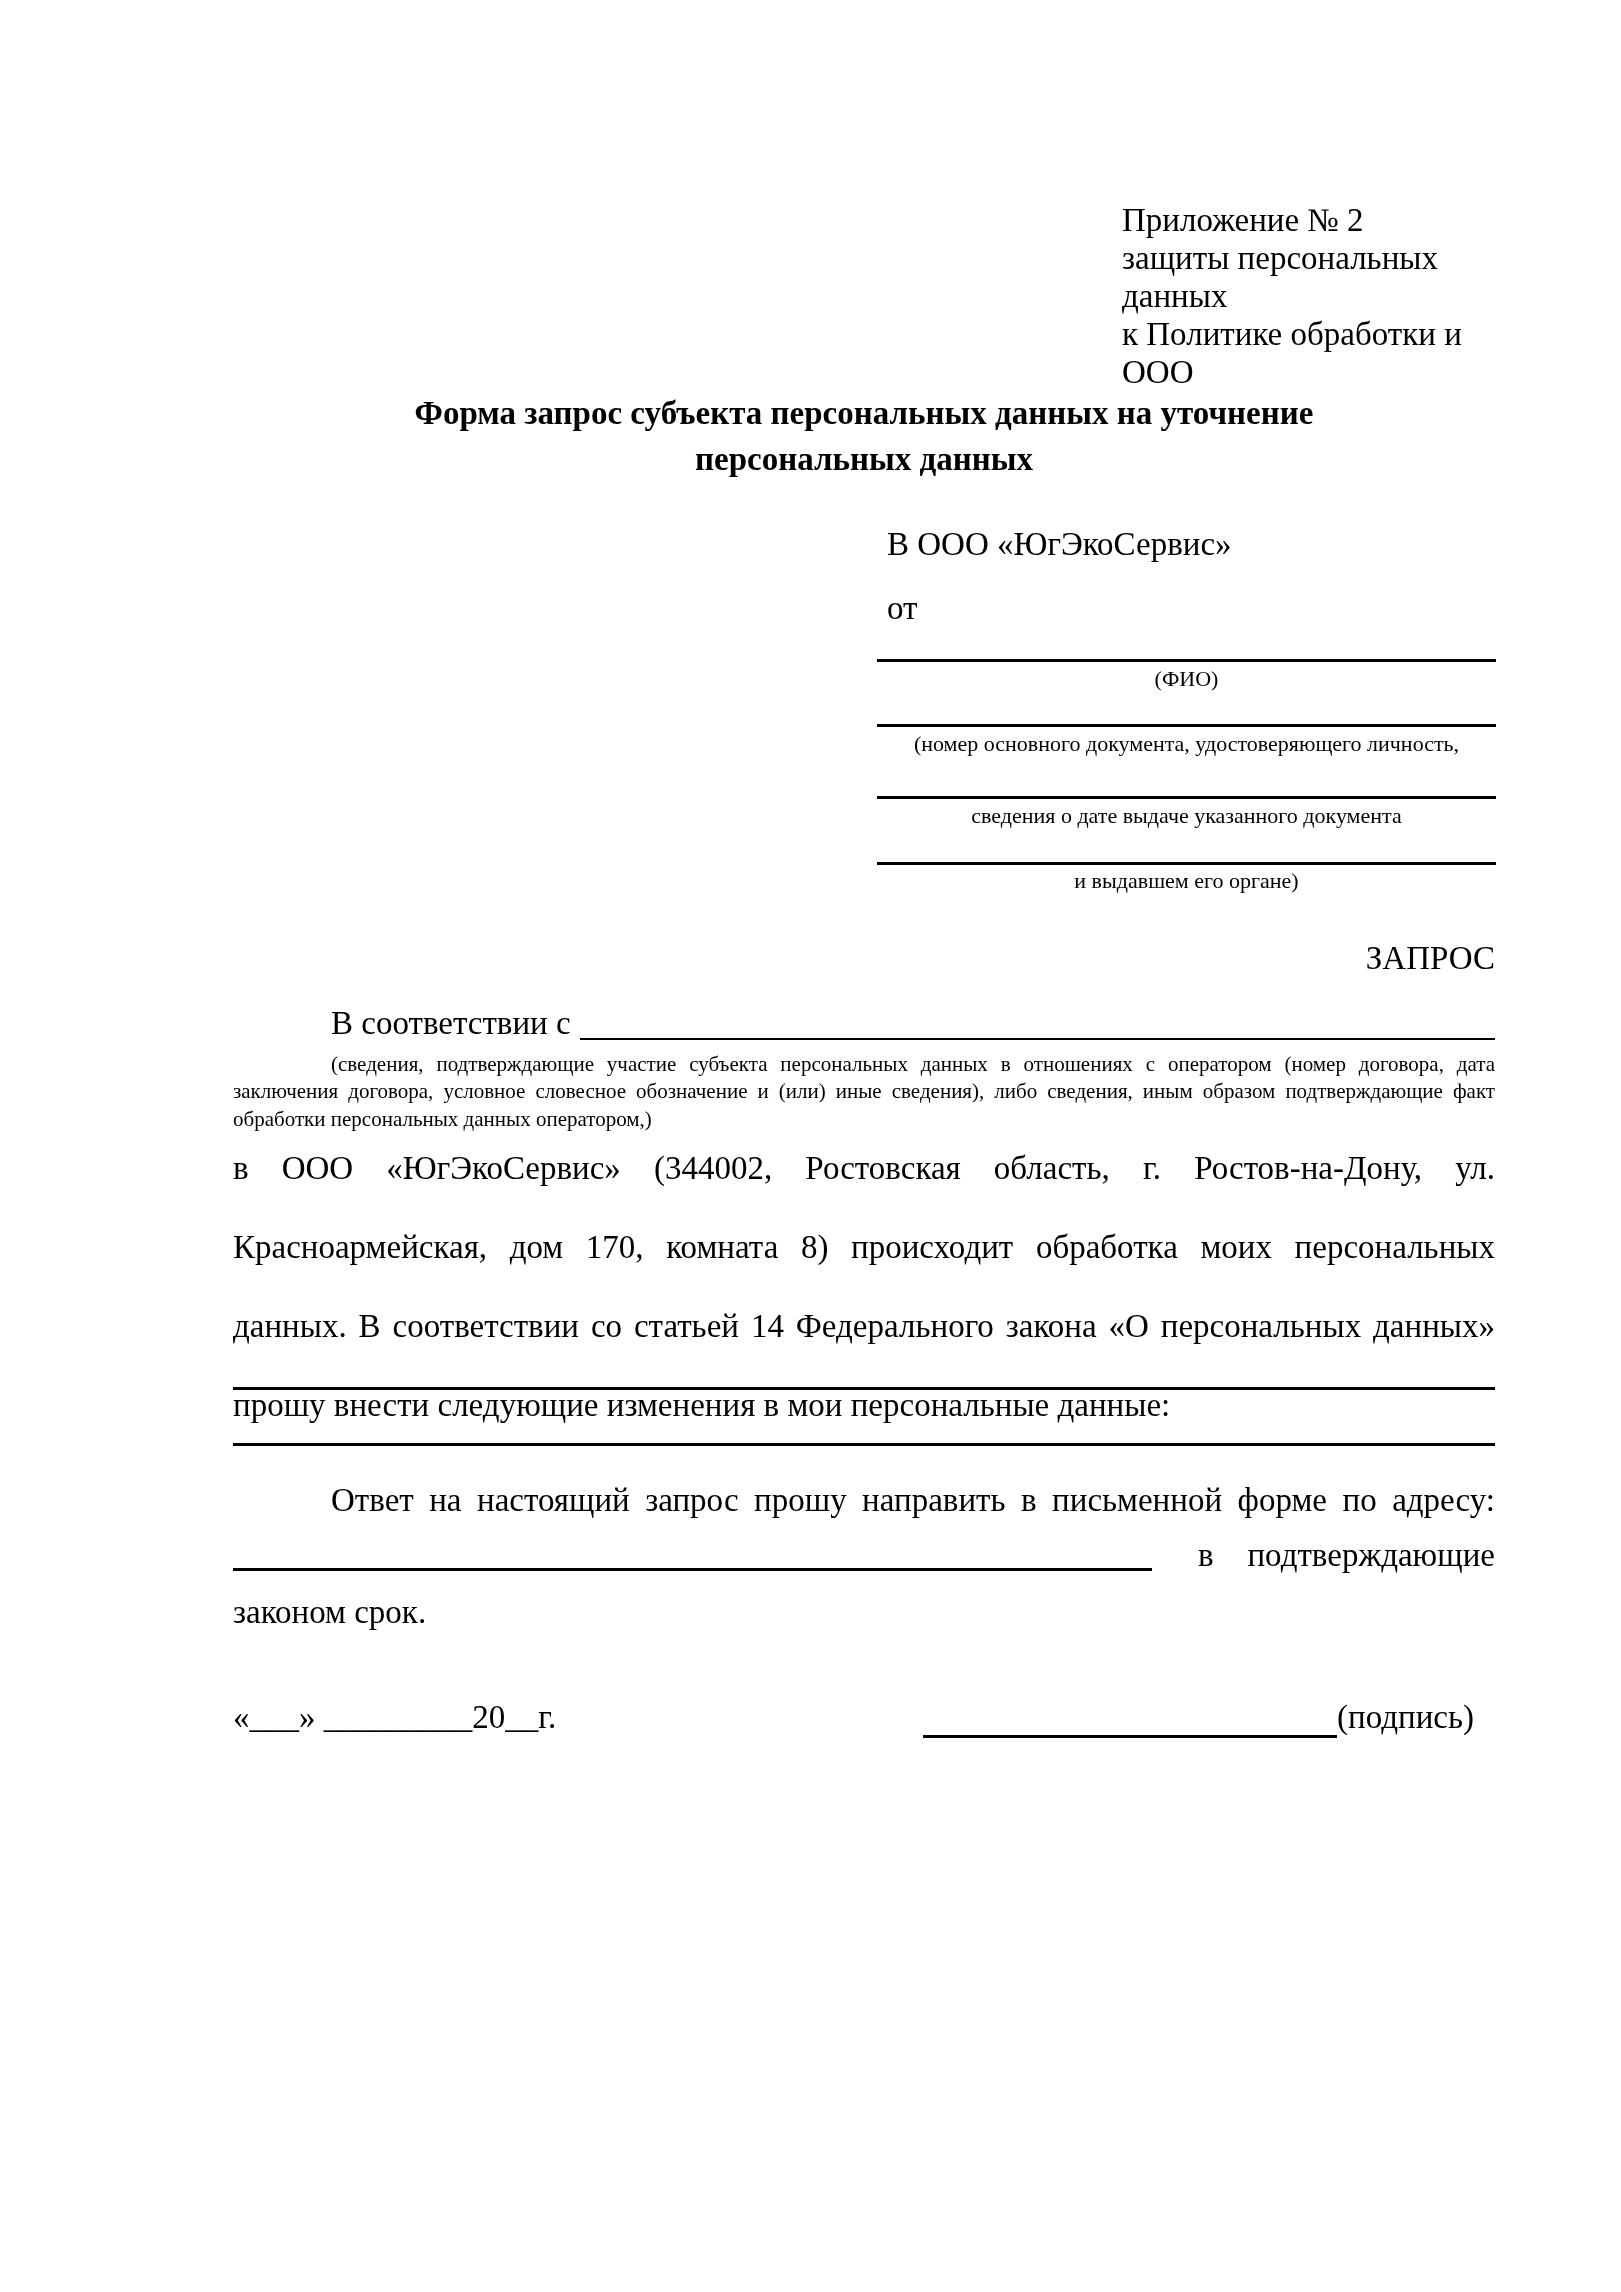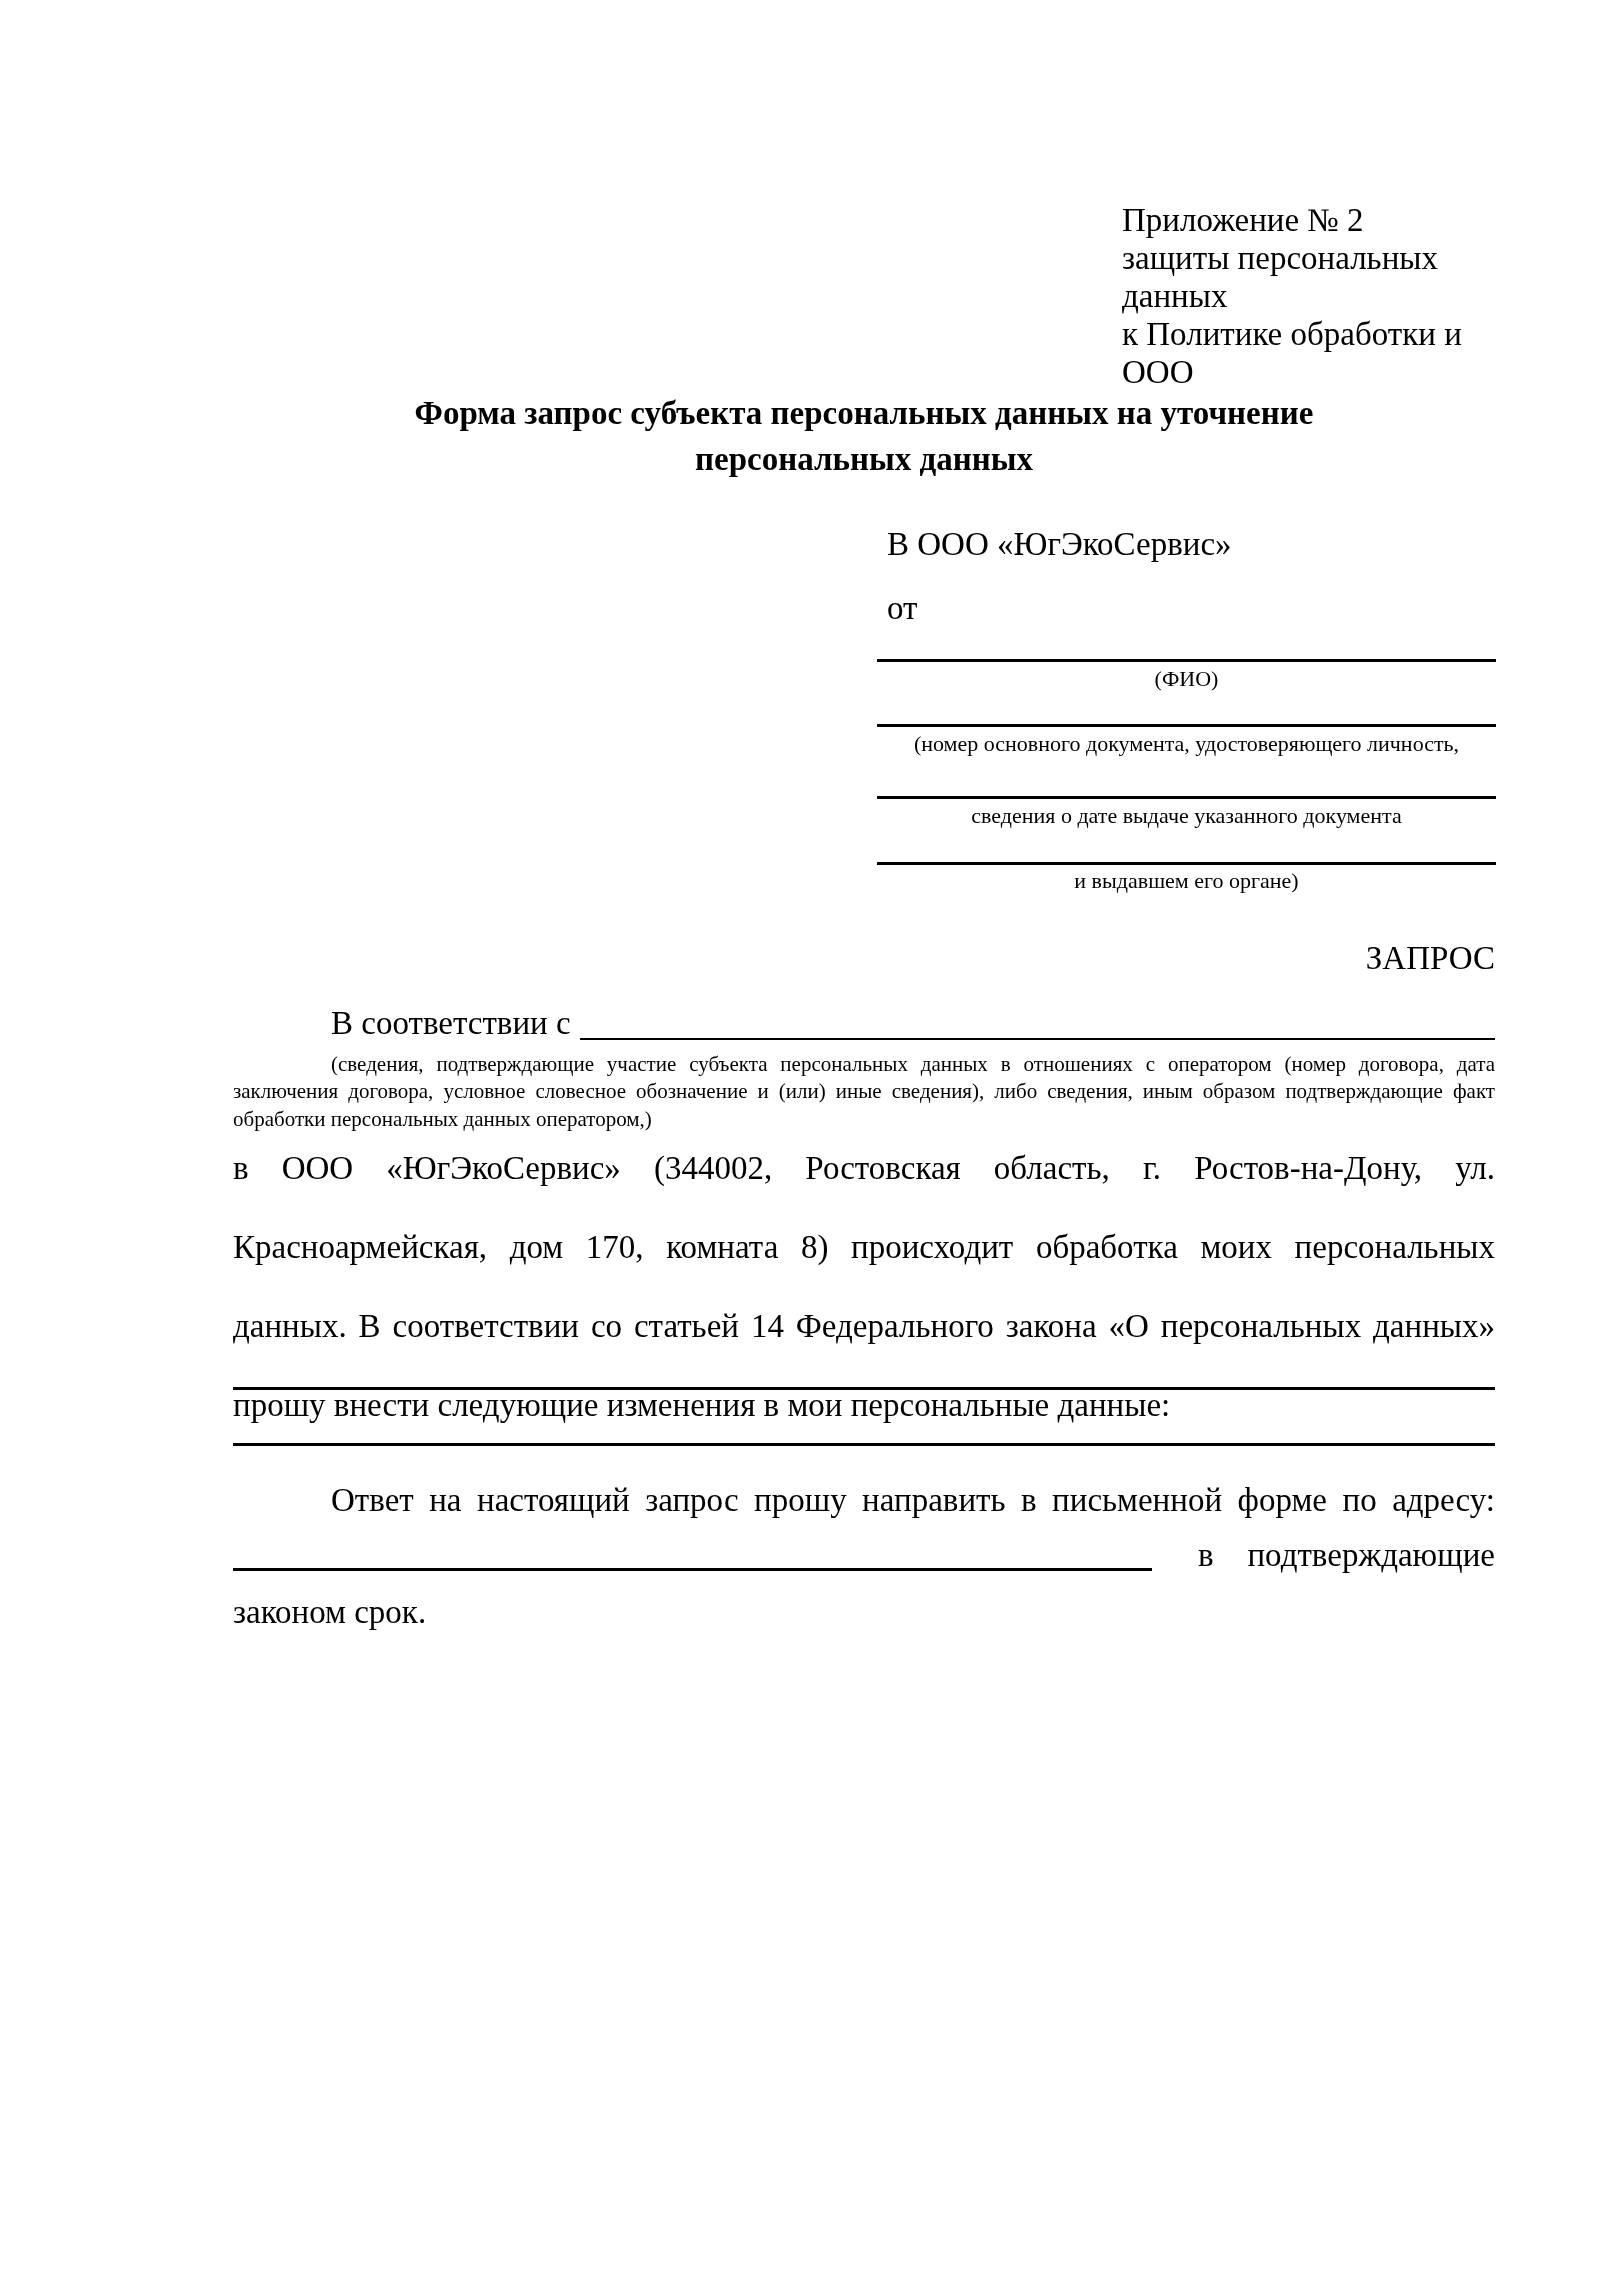--- a/index.html
+++ b/index.html
@@ -156,15 +156,20 @@
   <div class="abs rule" style="top:1443px"></div>
 
   <div class="abs reply-line1">Ответ на настоящий запрос прошу направить в письменной форме по адресу:</div>
   <div class="abs reply-row2">
     <span class="address-line"></span>
     <span class="reply-word1">в</span>
     <span class="reply-word2">подтверждающие</span>
   </div>
   <div class="abs reply-line3">законом срок.</div>
 
+  <div class="abs footer-row">
+    <span class="date-field">«___» _________20__г.</span>
+    <span class="signature-line"></span>
+    <span class="signature-caption">(подпись)</span>
+  </div>
 
 </div>
 
 
 </body></html>

